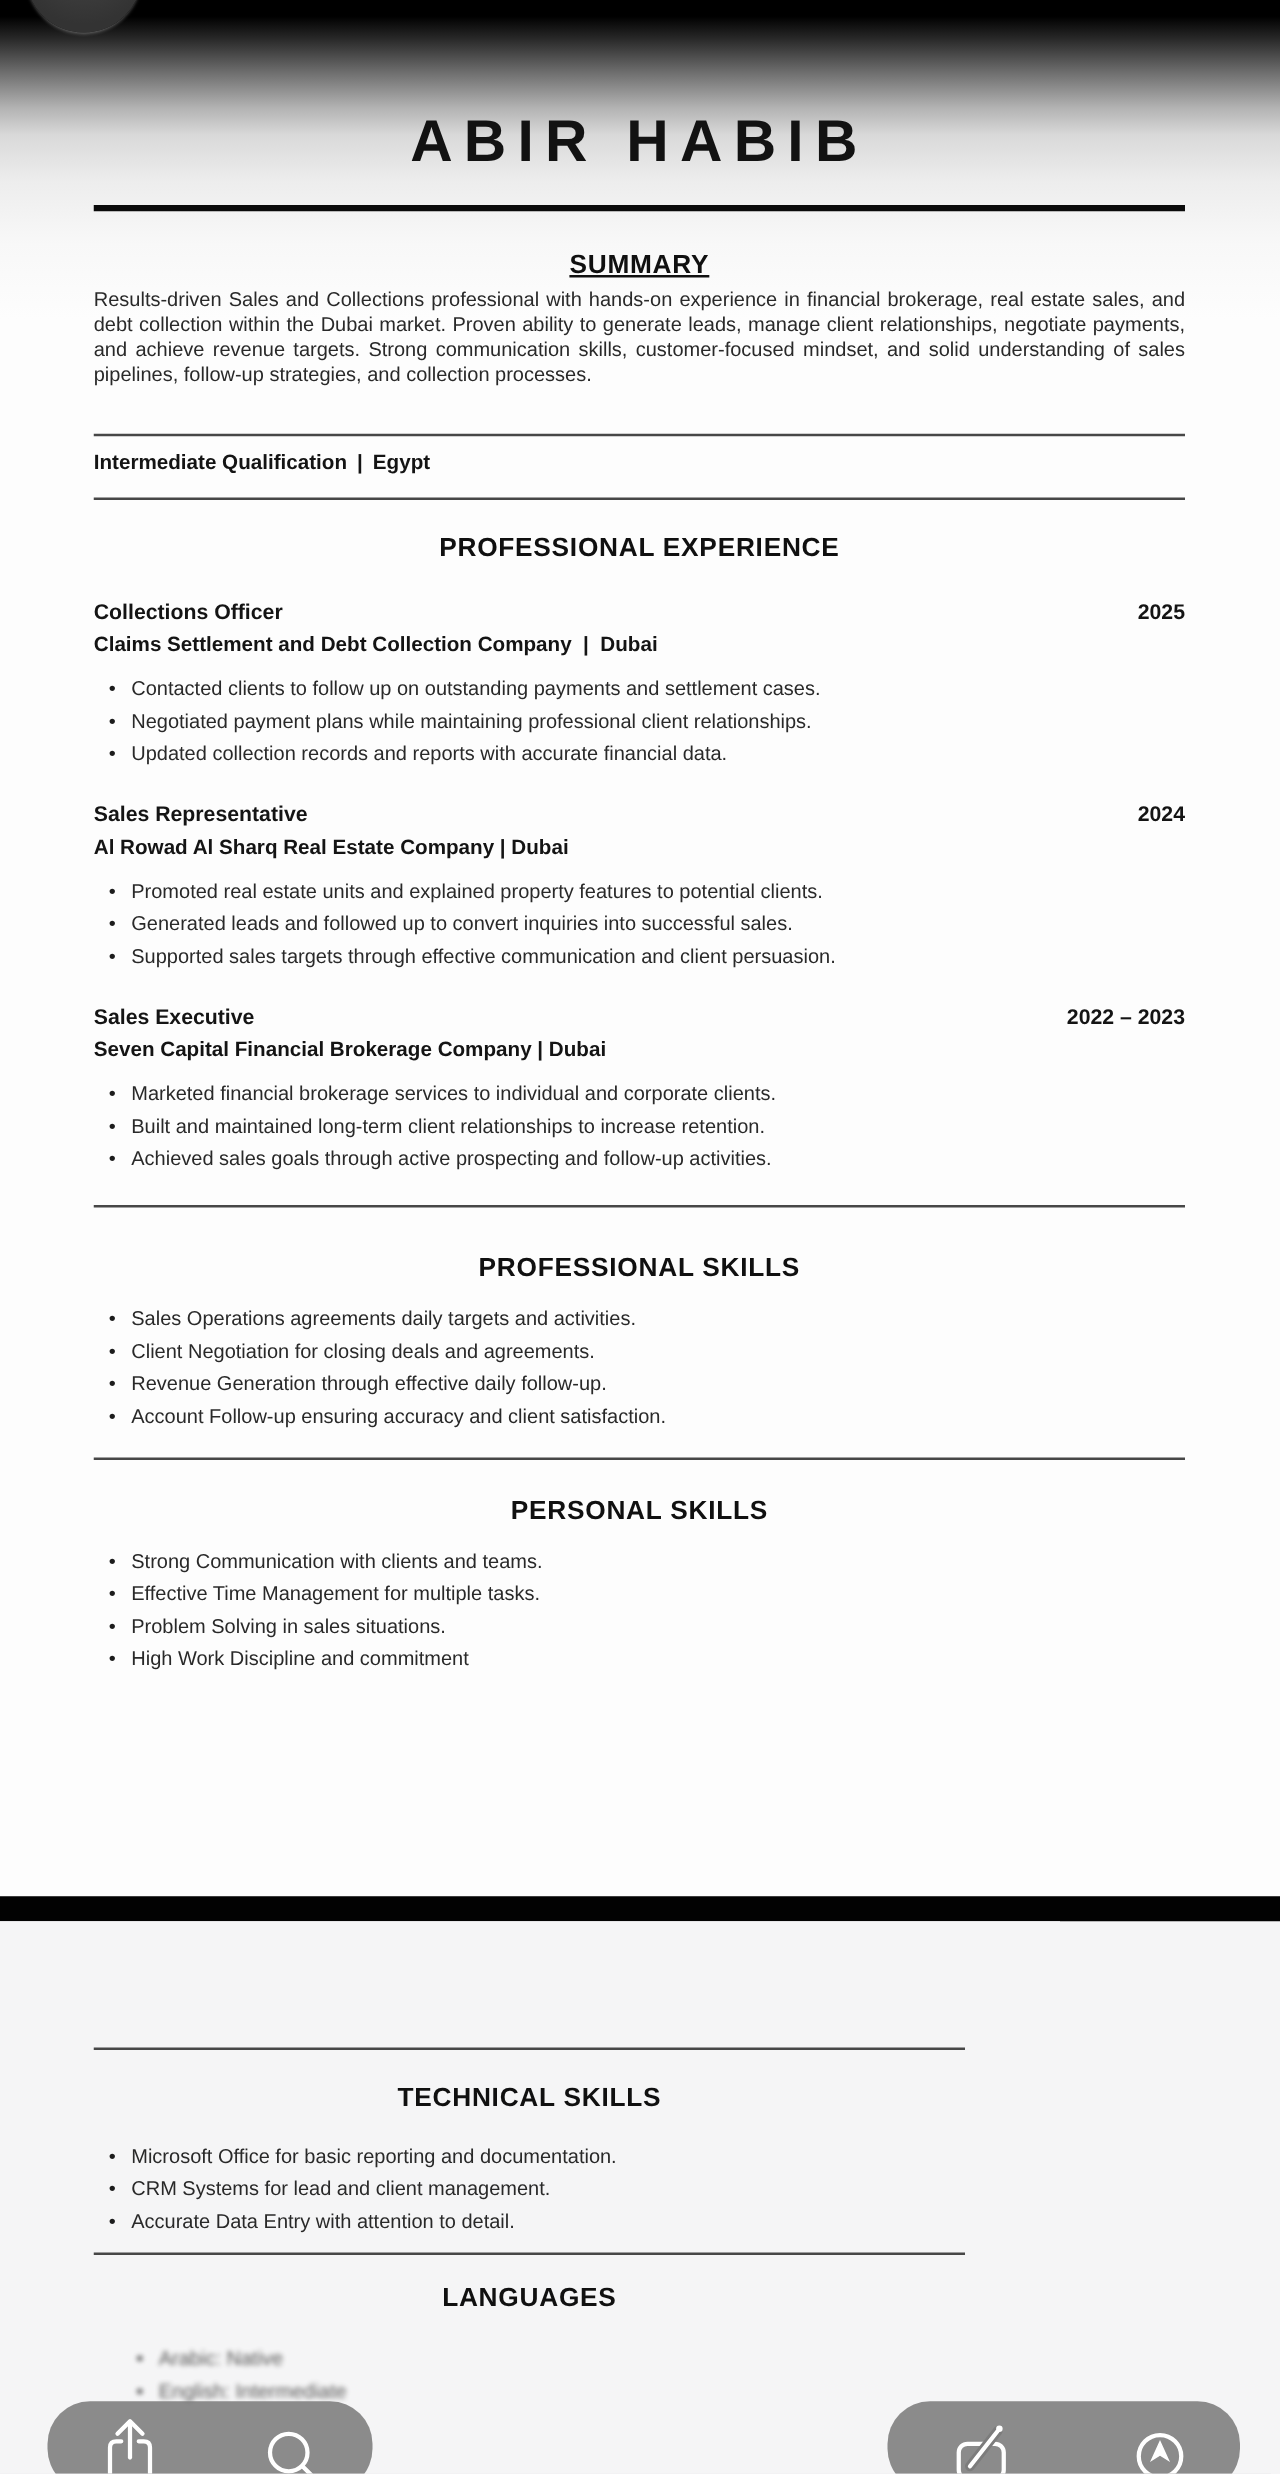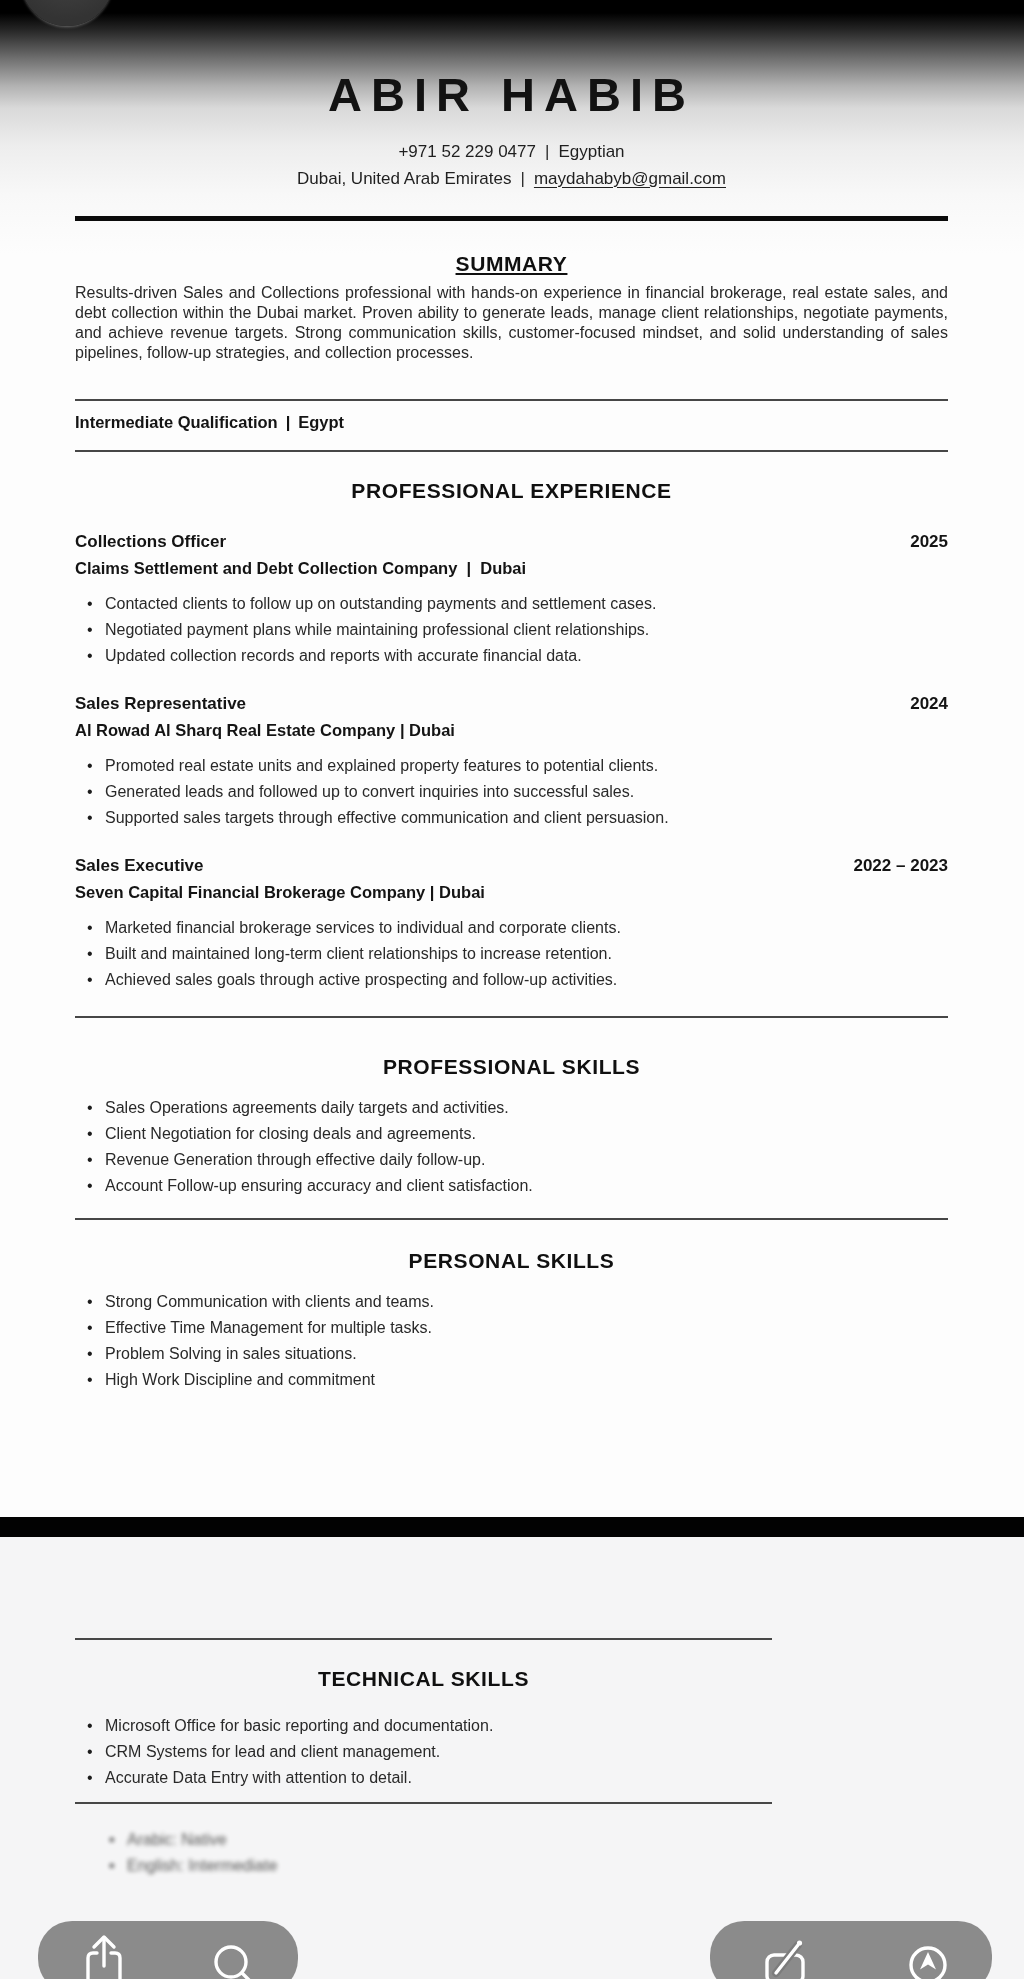--- a/index.html
+++ b/index.html
@@ -16,21 +16,21 @@
       #000 0px,#000 13px,#262626 30px,#6e6e6e 58px,#b2b2b2 86px,
       #d9d9d9 108px,#ededed 145px,#f8f8f8 195px,#fdfdfd 255px,#fdfdfd 100%);
   }
   .corner-circle{
     position:absolute;left:20px;top:-68px;width:94px;height:94px;border-radius:50%;
     background:radial-gradient(circle at 50% 32%,#474747,#333 72%);
     box-shadow:0 2px 3px -1px rgba(255,255,255,.35);
   }
   .inner{padding:0 76px 0 75px;}
   .name{
-    padding-top:68px;text-align:center;
+    padding-top:86px;text-align:center;
     font-size:47px;font-weight:700;letter-spacing:9px;color:#121212;line-height:54px;
   }
   .contact{margin-top:16px;text-align:center;font-size:17px;line-height:27px;color:#1f1f1f;}
   .csep{margin:0 9px;color:#2c2c2c;}
   .email{text-decoration:underline;color:#1f1f1f;text-underline-offset:3px;}
   .rule-thick{height:5px;background:#0b0b0b;margin-top:24px;}
   .rule-thin{height:2px;background:#474747;}
   h2{
     margin:0;text-align:center;font-size:21px;font-weight:700;color:#101010;
     letter-spacing:.6px;line-height:26px;
@@ -79,28 +79,20 @@
 <body>
 
 <div class="screen">
 
   <div class="page1">
     <div class="corner-circle"></div>
 
     <div class="inner">
       <div class="name">ABIR HABIB</div>
 
-      <div class="contact">
-        <div>
-          <span>+971 52 229 0477</span><span class="csep">|</span><span>Egyptian</span>
-        </div>
-        <div>
-          <span>Dubai, United Arab Emirates</span><span class="csep">|</span><span class="email">maydahabyb@gmail.com</span>
-        </div>
-      </div>
 
       <div class="rule-thick"></div>
 
       <h2 class="mt-sum">SUMMARY</h2>
       <p class="body just summary-p">Results-driven Sales and Collections professional with hands-on experience in financial brokerage, real estate sales, and debt collection within the Dubai market. Proven ability to generate leads, manage client relationships, negotiate payments, and achieve revenue targets. Strong communication skills, customer-focused mindset, and solid understanding of sales pipelines, follow-up strategies, and collection processes.</p>
       <div class="rule-thin" style="margin-top:16px"></div>
 
       <div class="edu-line">
         <span>Intermediate Qualification</span><span class="esep">|</span><span>Egypt</span>
       </div>
@@ -175,20 +167,21 @@
       <div class="rule-thin p2-rule1"></div>
 
       <h2 class="p2-h2">TECHNICAL SKILLS</h2>
       <ul class="blist body p2-ul">
         <li>Microsoft Office for basic reporting and documentation.</li>
         <li>CRM Systems for lead and client management.</li>
         <li>Accurate Data Entry with attention to detail.</li>
       </ul>
       <div class="rule-thin p2-rule2"></div>
 
+      <h2 class="lang-h2">LANGUAGES</h2>
       <ul class="blist body lang-blur">
         <li>Arabic: Native</li>
         <li>English: Intermediate</li>
       </ul>
     </div>
   </div>
 
   <div class="pill pill-left">
     <button class="icon-btn" style="left:44px">
       <span>

